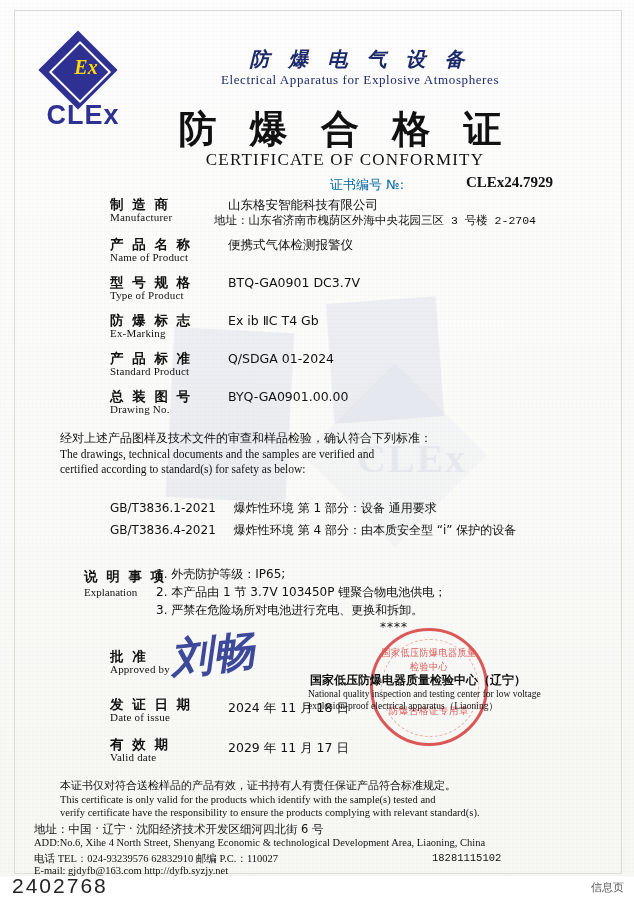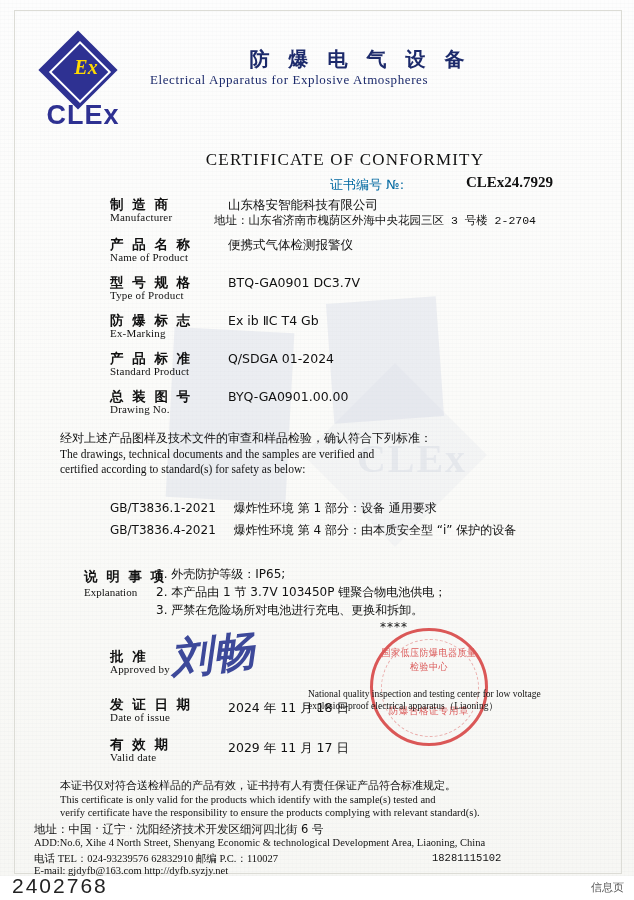--- a/index.html
+++ b/index.html
@@ -36,22 +36,22 @@
   .logo .dia{position:absolute;left:22px;top:0px;width:56px;height:56px;background:#2e3192;transform:rotate(45deg);}
   .logo .dia-in{position:absolute;left:30px;top:8px;width:40px;height:40px;background:#2e3192;transform:rotate(45deg);
     border:2px solid #fff;}
   .logo .ex{position:absolute;left:30px;top:14px;width:56px;height:30px;color:#ffd900;font-size:20px;
     font-family:"Liberation Serif",serif;font-style:italic;font-weight:bold;text-align:center;}
   .logo .name{position:absolute;left:0px;top:58px;width:110px;text-align:center;color:#2e3192;
     font-size:27px;font-weight:bold;font-family:"Liberation Sans",sans-serif;letter-spacing:1px;}
 
   
   .h-cn1{position:absolute;left:150px;top:46px;width:420px;text-align:center;color:#1c2a6b;
-    font-size:20px;font-weight:bold;letter-spacing:6px;font-family:"DejaVu Sans",sans-serif;}
-  .h-en1{position:absolute;left:150px;top:72px;width:420px;text-align:left;color:#1c2a6b;
+    font-size:20px;font-weight:bold;letter-spacing:6px;font-family:"DejaVu Sans",sans-serif;font-style:italic;}
+  .h-en1{position:absolute;left:150px;top:72px;width:420px;text-align:center;color:#1c2a6b;
     font-size:13px;letter-spacing:.6px;font-family:"Liberation Serif",serif;}
 
   .h-cn2{position:absolute;left:110px;top:104px;width:470px;text-align:center;color:#111;
     font-size:38px;font-weight:bold;letter-spacing:10px;font-family:"DejaVu Sans",sans-serif;}
   .h-en2{position:absolute;left:110px;top:150px;width:470px;text-align:center;color:#111;
     font-size:17px;letter-spacing:1.2px;font-family:"Liberation Serif",serif;}
 
   .certno-lbl{position:absolute;left:330px;top:176px;font-size:13px;color:#0369a1;font-family:"DejaVu Sans",sans-serif;}
   .certno-val{position:absolute;left:466px;top:174px;font-size:15px;color:#111;font-weight:bold;
     font-family:"Liberation Serif",serif;}
@@ -137,20 +137,21 @@
 
   <div class="logo">
     <div class="dia"></div>
     <div class="dia-in"></div>
     <div class="ex">Ex</div>
     <div class="name">CLEx</div>
   </div>
 
   <div class="h-cn1">防 爆 电 气 设 备</div>
   <div class="h-en1">Electrical Apparatus for Explosive Atmospheres</div>
+  <div class="h-cn2">防 爆 合 格 证</div>
   <div class="h-en2">CERTIFICATE OF CONFORMITY</div>
 
   <div class="certno-lbl">证书编号  №:</div>
   <div class="certno-val">CLEx24.7929</div>
 
   <div class="row" style="top:196px;">
     <div class="lbl-cn">制 造 商</div>
     <div class="lbl-en">Manufacturer</div>
     <div class="val">山东格安智能科技有限公司</div>
     <div class="val2">地址：山东省济南市槐荫区外海中央花园三区 3 号楼 2-2704</div>
@@ -211,20 +212,21 @@
     <div class="lbl-en">Approved by</div>
   </div>
   <div class="sign">刘畅</div>
 
   <div class="seal">
     <div class="seal-arc"></div>
     <div class="seal-top">国家低压防爆电器质量检验中心</div>
     <div class="seal-bottom">防爆合格证专用章</div>
   </div>
 
+  <div class="org-cn">国家低压防爆电器质量检验中心（辽宁）</div>
   <div class="org-en">
     <div>National quality inspection and testing center for low voltage</div>
     <div>explosion-proof electrical apparatus（Liaoning）</div>
   </div>
 
   <div class="row" style="top:696px;">
     <div class="lbl-cn">发 证 日 期</div>
     <div class="lbl-en">Date of issue</div>
     <div class="val" style="top:4px;">2024 年 11 月 18 日</div>
   </div>

